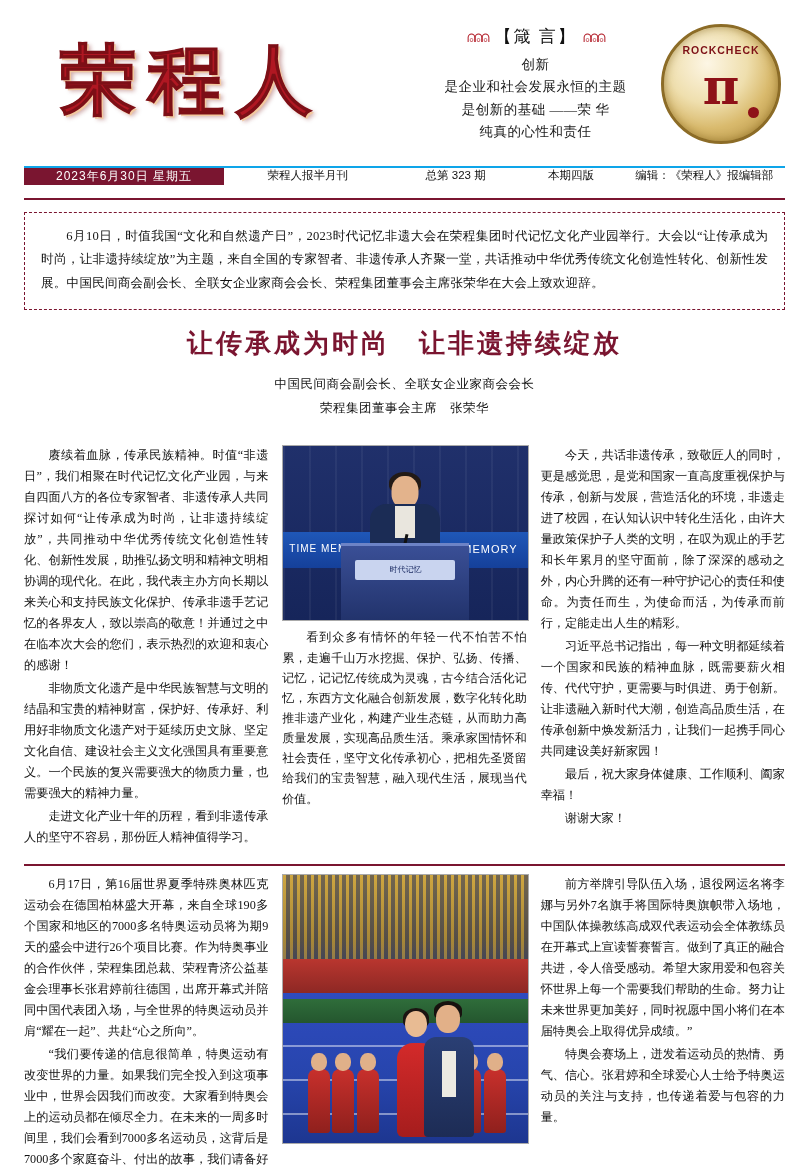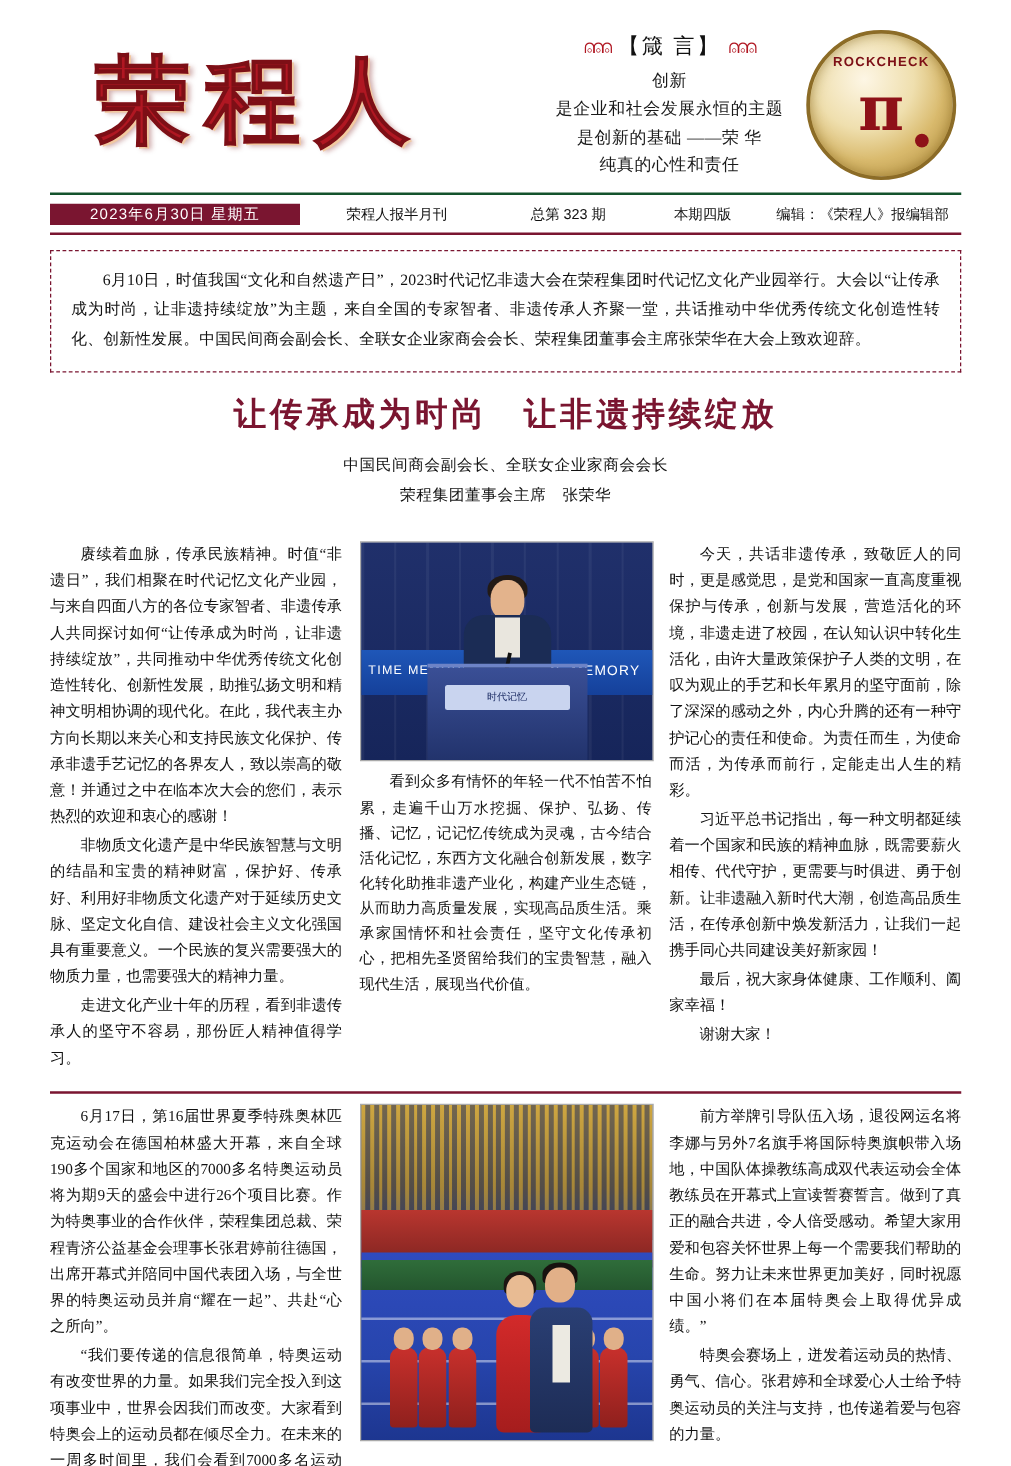--- a/index.html
+++ b/index.html
@@ -10,21 +10,21 @@
   .page {
     width: 809px;
     height: 1173px;
     background: #ffffff;
     position: relative;
     margin: 0 auto;
     font-family: "Liberation Serif", "DejaVu Serif", serif;
     color: #111;
     overflow: hidden;
     box-sizing: border-box;
-    padding: 0 40px;
+    padding: 0 24px;
   }
 
   
   .masthead {
     position: relative;
     height: 140px;
     display: flex;
     align-items: center;
     padding-top: 14px;
   }
@@ -108,28 +108,28 @@
   .brandmark .dot {
     position: absolute;
     width: 11px; height: 11px;
     border-radius: 50%;
     background: #8e1118;
     right: 22px; bottom: 26px;
   }
 
   
   .infobar {
-    border-top: 2px solid #14532d;
+    border-top: 2px solid #0ea5e9;
     border-bottom: 2px solid #7a1530;
     height: 30px;
     display: flex;
-    align-items: center;
+    align-items: flex-start;
     font-family: "Liberation Sans", sans-serif;
     font-size: 11.5px;
-    margin-top: 0;
+    margin-top: 12px;
   }
   .infobar .cell {
     display: flex;
     align-items: center;
     justify-content: center;
     padding: 0 10px;
     white-space: nowrap;
   }
   .infobar .date {
     background: #7a1530;

